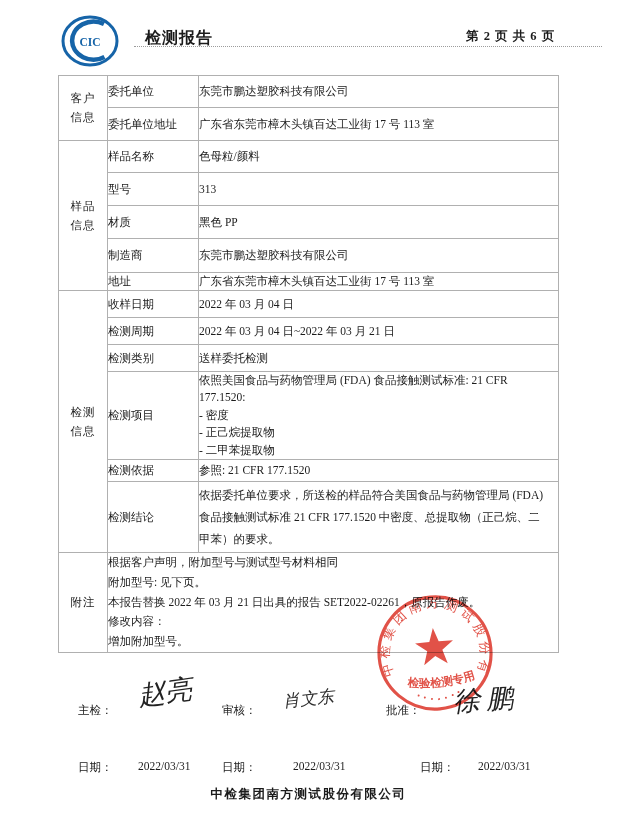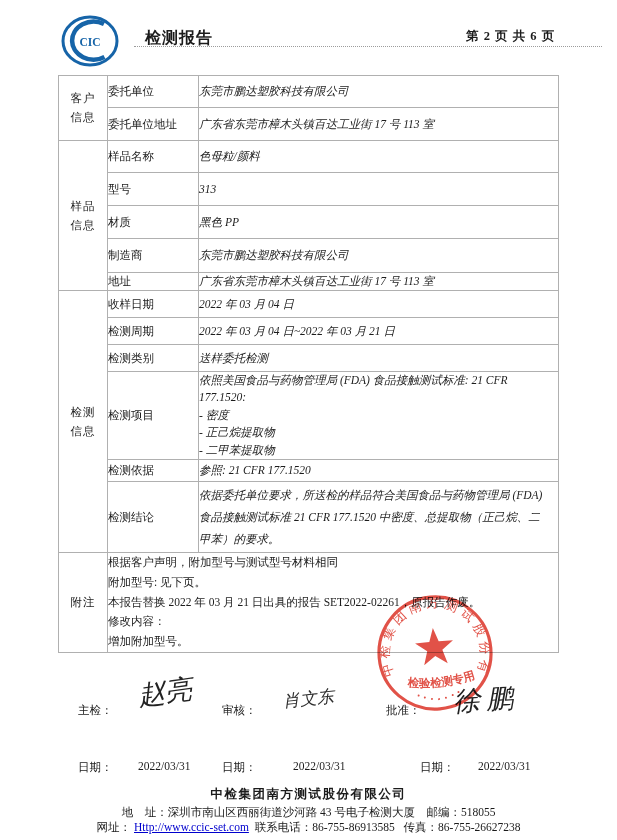--- a/index.html
+++ b/index.html
@@ -13,21 +13,21 @@
   .hdr-page{position:absolute;left:466px;top:28px;font-size:12.5px;font-weight:bold;letter-spacing:1px;}
   .hdr-rule{position:absolute;left:134px;top:46px;width:468px;border-top:1px dotted #9c9c9c;height:0;}
 
   
   table.report-table{position:absolute;left:58px;top:75px;width:501px;border-collapse:collapse;
         table-layout:fixed;font-size:11.5px;padding-left:28px;}
   table.report-table td{border:1px solid #b0b0b0;vertical-align:middle;color:#1c1c1c;padding:0;}
   td.sec{text-align:center;letter-spacing:1px;}
   td.sec div{line-height:19px;}
   td.field{padding-left:6px;}
-  td.val{padding-left:10px;font-style:italic;}
+  td.val{padding-left:10px;}
   td.val .ml{line-height:17.4px;}
   td.val.wrap{line-height:22px;padding-right:8px;padding-top:2px;padding-bottom:2px;margin-left:28px;}
   td.note{padding-left:7px;}
   td.note div{line-height:19.8px;}
 
   
   .lbl{position:absolute;font-size:11.5px;white-space:nowrap;}
   .sig{position:absolute;font-style:italic;color:#222;white-space:nowrap;transform-origin:left center;}
   .sig-1{left:138px;top:678px;font-size:27px;transform:rotate(-8deg);}
   .sig-2{left:283px;top:690px;font-size:17px;color:#2e2e2e;transform:rotate(-6deg);}
@@ -188,20 +188,14 @@
         <circle cx="48" cy="105.5" r="1"></circle>
         <circle cx="55" cy="107.5" r="1"></circle>
       <circle cx="62" cy="108.3" r="1"></circle>
         <circle cx="69" cy="107.5" r="1"></circle>
         <circle cx="76" cy="105.5" r="1"></circle>
       <circle cx="82" cy="103" r="1"></circle>
     </g>
   </svg>
 
   <div class="ft ft-company">中检集团南方测试股份有限公司</div>
-  <div class="ft ft-address">地　址：深圳市南山区西丽街道沙河路 43 号电子检测大厦　邮编：518055</div>
-  <div class="ft ft-web">
-    <span>网址：</span><a href="#">Http://www.ccic-set.com</a>
-    <span>联系电话：86-755-86913585</span>
-    <span>传真：86-755-26627238</span>
-  </div>
 
 </div>
 
 </body></html>

